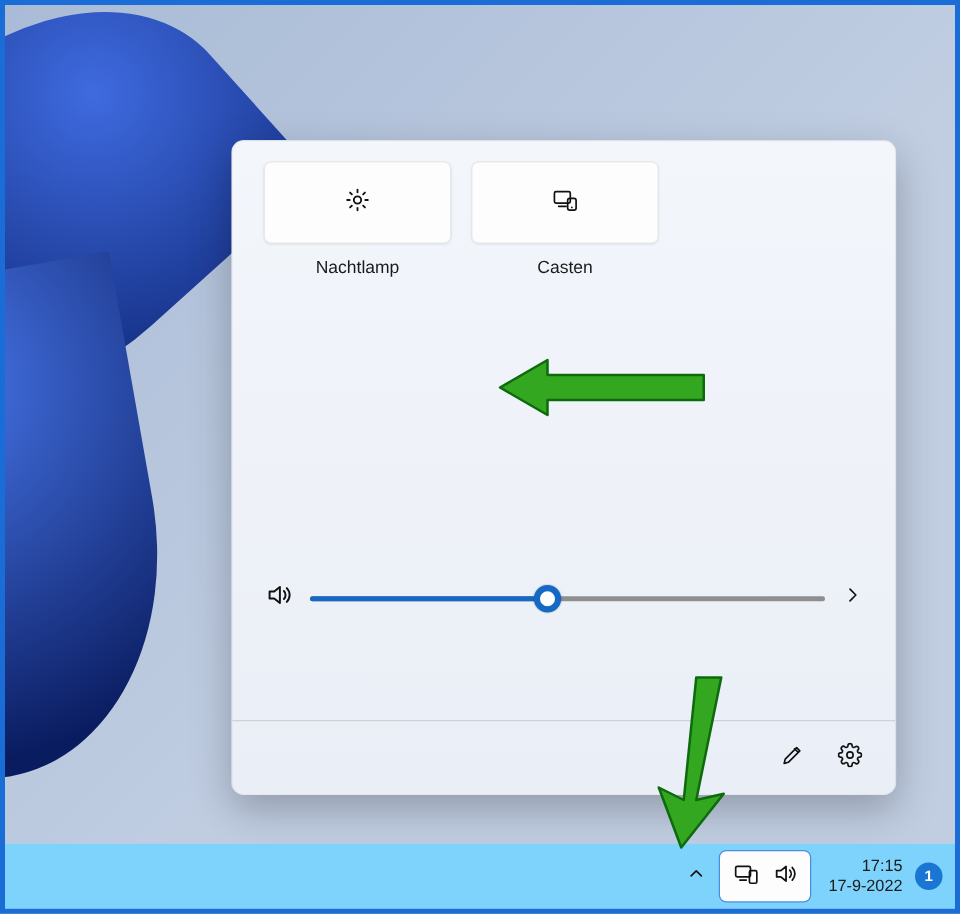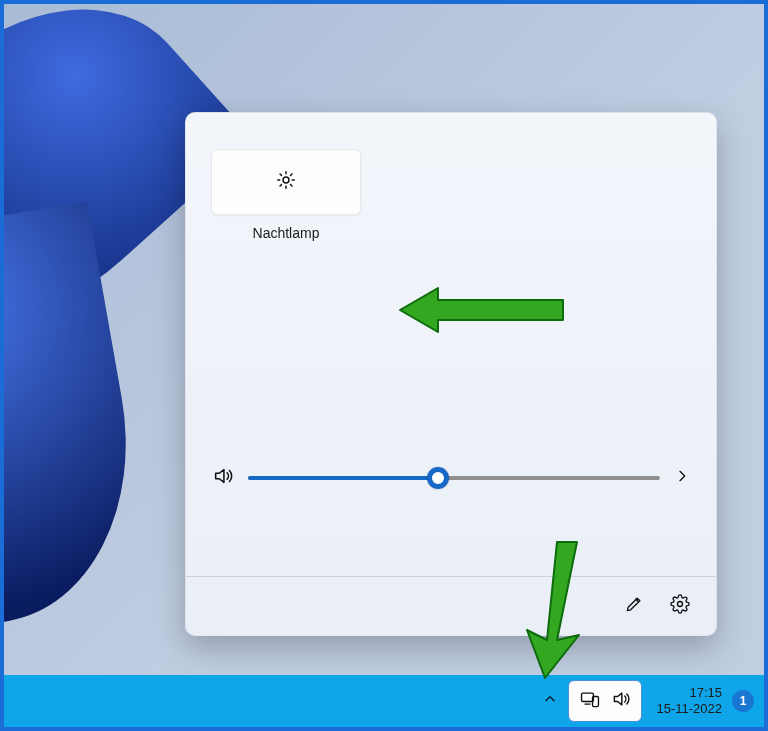--- a/index.html
+++ b/index.html
@@ -4,33 +4,33 @@
 <style>
   html,body{margin:0;padding:0;width:768px;height:731px;overflow:hidden;font-family:"Segoe UI",sans-serif;background:#c8d4e3;}
   .border{position:absolute;left:0;top:0;width:768px;height:731px;box-sizing:border-box;border:4px solid #1a6dd6;pointer-events:none;z-index:100;}
   .wallpaper{position:absolute;left:4px;top:4px;right:4px;bottom:56px;background:linear-gradient(135deg,#a9bbd6 0%,#c1cee2 60%);overflow:hidden;}
   .swirl{position:absolute;left:-220px;top:-40px;width:520px;height:720px;}
   .petal{position:absolute;border-radius:50% 0 50% 50%;}
   .p1{left:0;top:60px;width:320px;height:420px;background:radial-gradient(circle at 30% 30%,#3a63d0 0%,#0a1e6e 80%);transform:rotate(18deg);}
   .p2{left:120px;top:20px;width:260px;height:360px;background:radial-gradient(circle at 35% 25%,#3f6be0 0%,#0b2270 85%);transform:rotate(48deg);}
   .p3{left:40px;top:260px;width:300px;height:400px;background:radial-gradient(circle at 45% 20%,#4a7af0 0%,#0a1c60 85%);transform:rotate(-10deg);}
   .flyout{position:absolute;left:185px;top:112px;width:530px;height:522px;border-radius:10px;background:linear-gradient(180deg,#f3f6fb 0%,#eaeef6 100%);box-shadow:0 12px 32px rgba(0,0,0,.25);border:1px solid rgba(0,0,0,.06);}
-  .tiles{position:absolute;left:26px;top:36px;right:26px;display:flex;flex-wrap:wrap;gap:14px 18px;}
+  .tiles{position:absolute;left:26px;top:16px;right:26px;display:flex;flex-wrap:wrap;gap:14px 18px;}
   .tilewrap{width:148px;display:flex;flex-direction:column;align-items:center;}
   .tile{width:148px;height:64px;border-radius:6px;background:#fdfdfe;border:1px solid rgba(0,0,0,.08);box-shadow:0 1px 2px rgba(0,0,0,.06);display:flex;align-items:center;justify-content:center;cursor:pointer;position:relative;}
   .tile svg{width:22px;height:22px;}
   .tilelabel{margin-top:10px;font-size:14px;color:#1b1b1b;text-align:center;line-height:1.25;min-height:34px;}
   .chev{position:absolute;right:14px;top:50%;transform:translateY(-50%);}
   .volume-row{position:absolute;left:26px;right:26px;top:352px;display:flex;align-items:center;gap:14px;}
   .vol-track{flex:1;height:4px;background:#8f8f8f;border-radius:2px;position:relative;}
   .vol-fill{position:absolute;left:0;top:0;height:4px;background:#1668c5;border-radius:2px;}
   .vol-thumb{position:absolute;top:50%;width:22px;height:22px;border-radius:50%;background:#fff;border:5px solid #1668c5;box-sizing:border-box;transform:translate(-50%,-50%);box-shadow:0 0 0 1px rgba(0,0,0,.08);}
   .footer{position:absolute;left:0;right:0;bottom:0;border-top:1px solid rgba(0,0,0,.12);height:58px;display:flex;justify-content:flex-end;align-items:center;gap:6px;padding-right:16px;}
   .ibtn{width:40px;height:40px;border-radius:6px;display:flex;align-items:center;justify-content:center;cursor:pointer;}
-  .taskbar{position:absolute;left:4px;right:4px;bottom:4px;height:52px;background:#0ea5e9;display:flex;align-items:center;justify-content:flex-end;padding:10px 10px;box-sizing:border-box;}
+  .taskbar{position:absolute;left:4px;right:4px;bottom:4px;height:52px;background:#7dd3fc;display:flex;align-items:center;justify-content:flex-end;padding:10px 10px;box-sizing:border-box;}
   .tray-chevron{width:32px;height:38px;display:flex;align-items:center;justify-content:center;cursor:pointer;border-radius:4px;}
   .tray-group{height:40px;border:1px solid #4b8ee0;border-radius:6px;background:#fdfdfe;display:flex;align-items:center;padding:0 10px;gap:10px;cursor:pointer;margin-left:2px;}
   .clock{margin-left:14px;text-align:right;font-size:13px;color:#1b1b1b;line-height:1.2;}
   .badge{width:22px;height:22px;border-radius:50%;background:#1977d3;color:#fff;font-size:12px;font-weight:600;display:flex;align-items:center;justify-content:center;margin-left:10px;}
   .arrow1{position:absolute;left:398px;top:280px;z-index:50;}
   .arrow2{position:absolute;left:497px;top:540px;z-index:50;}
   .arrow-shape{fill:#34a721;stroke:#0d6b0d;stroke-width:2;stroke-linejoin:round;}
 </style>
 </head>
 <body>
@@ -60,20 +60,33 @@
             <line x1="5.5" y1="18.5" x2="7.1" y2="16.9"></line>
               <line x1="16.9" y1="7.1" x2="18.5" y2="5.5"></line>
           </svg>
         </span>
       </div>
       <div class="tilelabel">Nachtlamp</div>
     </div>
 
 
 
+    <div class="tilewrap">
+      <div class="tile">
+        <span>
+          <svg viewBox="0 0 26 24" fill="none" stroke="#111" stroke-width="1.6" stroke-linecap="round" stroke-linejoin="round">
+            <rect x="3" y="4" width="15" height="11" rx="1.5"></rect>
+            <line x1="7" y1="18" x2="14" y2="18"></line>
+            <rect x="15.5" y="10.5" width="8" height="11" rx="2"></rect>
+            <line x1="19.5" y1="19" x2="19.5" y2="19"></line>
+          </svg>
+        </span>
+      </div>
+      <div class="tilelabel">Casten</div>
+    </div>
 
   </div>
 
   <div class="volume-row">
     <span>
       <svg width="22" height="22" viewBox="0 0 24 24" fill="none" stroke="#111" stroke-width="1.7" stroke-linecap="round" stroke-linejoin="round">
         <polygon points="4 9 8 9 13 5 13 19 8 15 4 15"></polygon>
         <path d="M16.5 8.5a5 5 0 0 1 0 7"></path>
           <path d="M19 6a8.5 8.5 0 0 1 0 12"></path>
       </svg>
@@ -135,20 +148,20 @@
     <span>
       <svg width="20" height="20" viewBox="0 0 24 24" fill="none" stroke="#111" stroke-width="1.7" stroke-linecap="round" stroke-linejoin="round">
         <polygon points="4 9 8 9 13 5 13 19 8 15 4 15"></polygon>
         <path d="M16.5 8.5a5 5 0 0 1 0 7"></path>
           <path d="M19 6a8.5 8.5 0 0 1 0 12"></path>
       </svg>
     </span>
   </div>
   <div class="clock">
     <div>17:15</div>
-    <div>15-11-2022</div>
+    <div>17-9-2022</div>
   </div>
   <div class="badge">
     <span>1</span>
   </div>
 </div>
 
 <div class="border"></div>
 
 </body></html>

